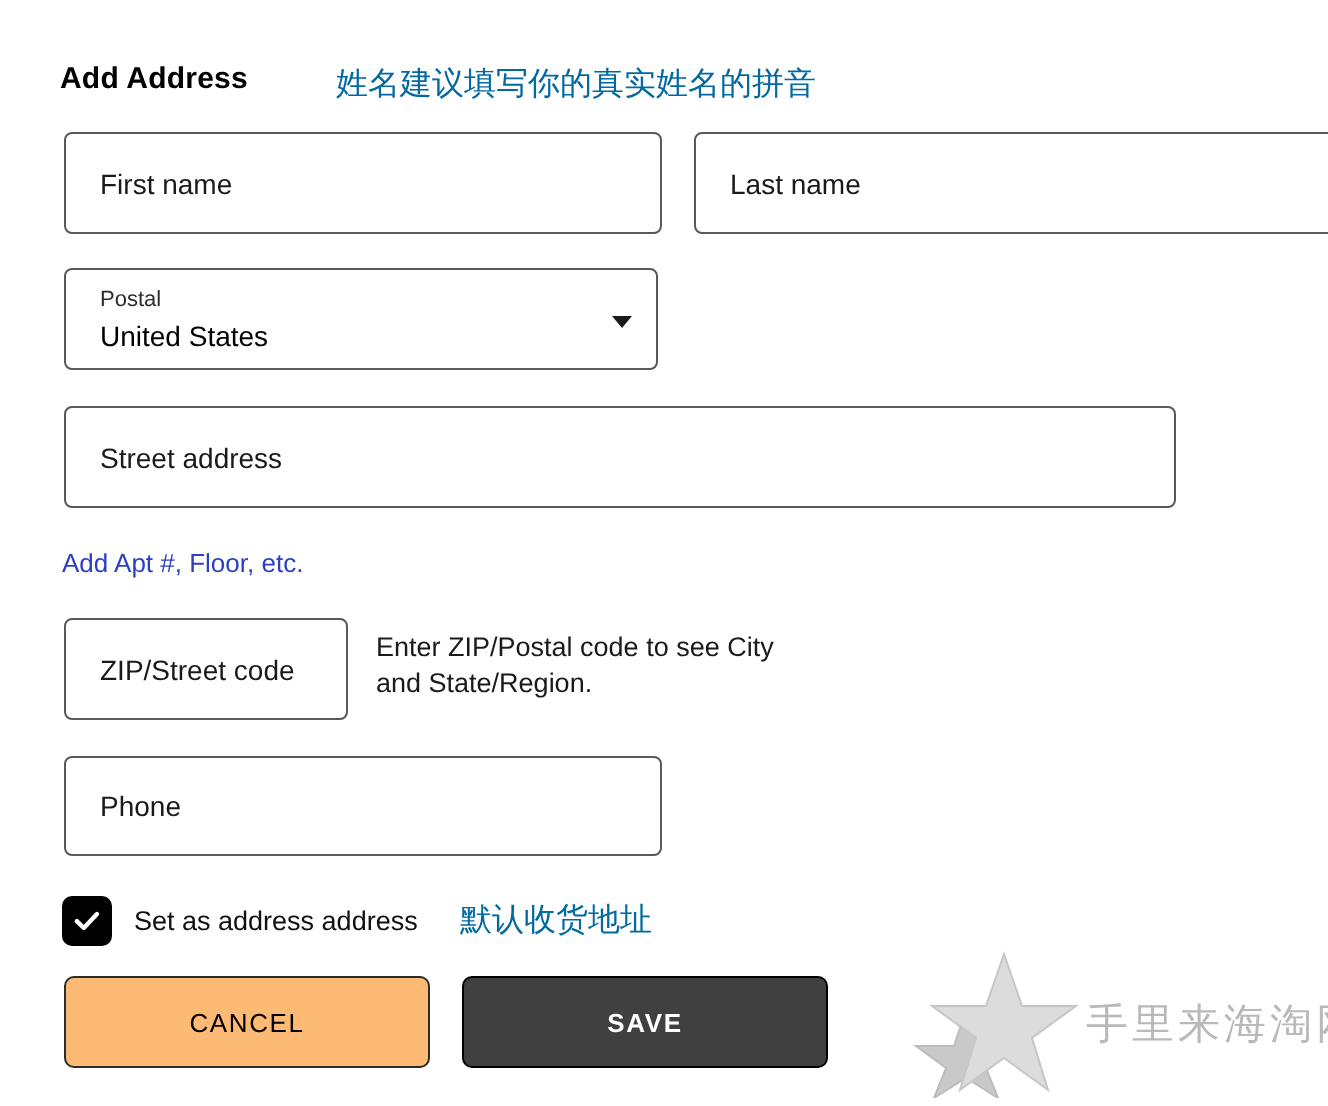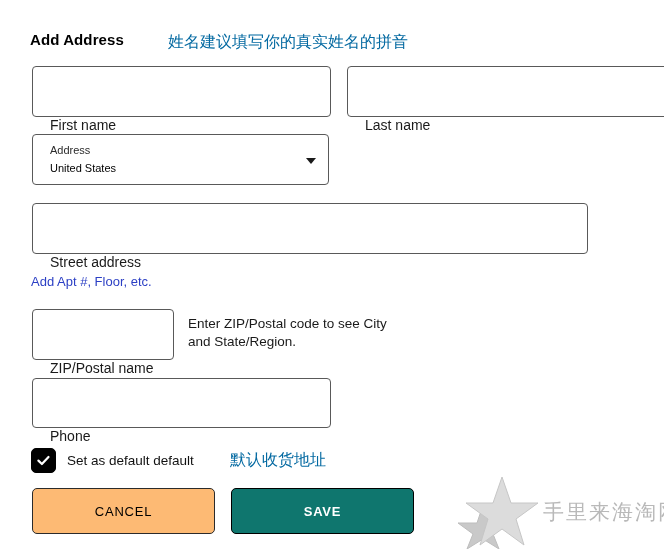--- a/index.html
+++ b/index.html
@@ -60,21 +60,20 @@
     background: #ffffff;
   }
   .field-label {
     position: absolute;
     left: 17px;
     top: 50%;
     transform: translateY(-50%);
     font-size: 14px;
     color: #1a1a1a;
     white-space: nowrap;
-    margin-top: 33px;
   }
 
   #field-first-name { left: 32px;  top: 66px;  width: 299px; height: 51px; }
   #field-last-name  { left: 347px; top: 66px;  width: 337px; height: 51px; }
   #field-country    { left: 32px;  top: 134px; width: 297px; height: 51px; }
   #field-street     { left: 32px;  top: 203px; width: 556px; height: 51px; }
   #field-zip        { left: 32px;  top: 309px; width: 142px; height: 51px; }
   #field-phone      { left: 32px;  top: 378px; width: 299px; height: 50px; }
 
   
@@ -83,21 +82,21 @@
     left: 17px;
     top: 8px;
     right: 34px;
   }
   .select-caption {
     font-size: 11px;
     line-height: 14px;
     color: #2b2b2b;
   }
   .select-value {
-    font-size: 11px;
+    font-size: 14px;
     line-height: 20px;
     color: #000;
     margin-top: 1px;
   }
   .select-arrow {
     position: absolute;
     right: 12px;
     top: 50%;
     margin-top: -2px;
     width: 0;
@@ -176,21 +175,21 @@
     left: 32px; top: 488px; width: 183px; height: 46px;
     border: 1px solid #2b2b2b;
     background: #fdba74;
     color: #000000;
     font-weight: normal;
     text-align: right;
   }
   #btn-save {
     left: 231px; top: 488px; width: 183px; height: 46px;
     border: 1px solid #000000;
-    background: #0f766e;
+    background: #404040;
     color: #ffffff;
     font-weight: bold;
   }
 
   
   .watermark {
     position: absolute;
     left: 455px;
     top: 474px;
     width: 205px;
@@ -225,49 +224,49 @@
   <div class="field" id="field-first-name">
     <span class="field-label">First name</span>
   </div>
 
   <div class="field" id="field-last-name">
     <span class="field-label">Last name</span>
   </div>
 
   <div class="field" id="field-country">
     <div class="select-inner">
-      <div class="select-caption">Address</div>
+      <div class="select-caption">Postal</div>
       <div class="select-value">United States</div>
     </div>
     <span class="select-arrow"></span>
   </div>
 
   <div class="field" id="field-street">
     <span class="field-label">Street address</span>
   </div>
 
   <a class="inline-link">Add Apt #, Floor, etc.</a>
 
   <div class="field" id="field-zip">
-    <span class="field-label">ZIP/Postal name</span>
+    <span class="field-label">ZIP/Street code</span>
   </div>
 
   <div class="helper-text">Enter ZIP/Postal code to see City and State/Region.</div>
 
   <div class="field" id="field-phone">
     <span class="field-label">Phone</span>
   </div>
 
   <div class="checkbox-row">
     <span class="checkbox-box">
       <svg width="15" height="15" viewBox="0 0 15 15">
         <path d="M2.4 7.6 L5.9 11.0 L12.5 4.0" fill="none" stroke="#ffffff" stroke-width="2.2" stroke-linecap="round" stroke-linejoin="round"></path>
       </svg>
     </span>
-    <span class="checkbox-label">Set as default default</span>
+    <span class="checkbox-label">Set as address address</span>
   </div>
 
   <div class="annotation-red" id="annotation-default">默认收货地址</div>
 
   <div class="btn" id="btn-cancel">CANCEL</div>
   <div class="btn" id="btn-save">SAVE</div>
 
   <div class="watermark">
     <div class="watermark-stars">
       <svg width="86" height="74" viewBox="0 0 86 74">

